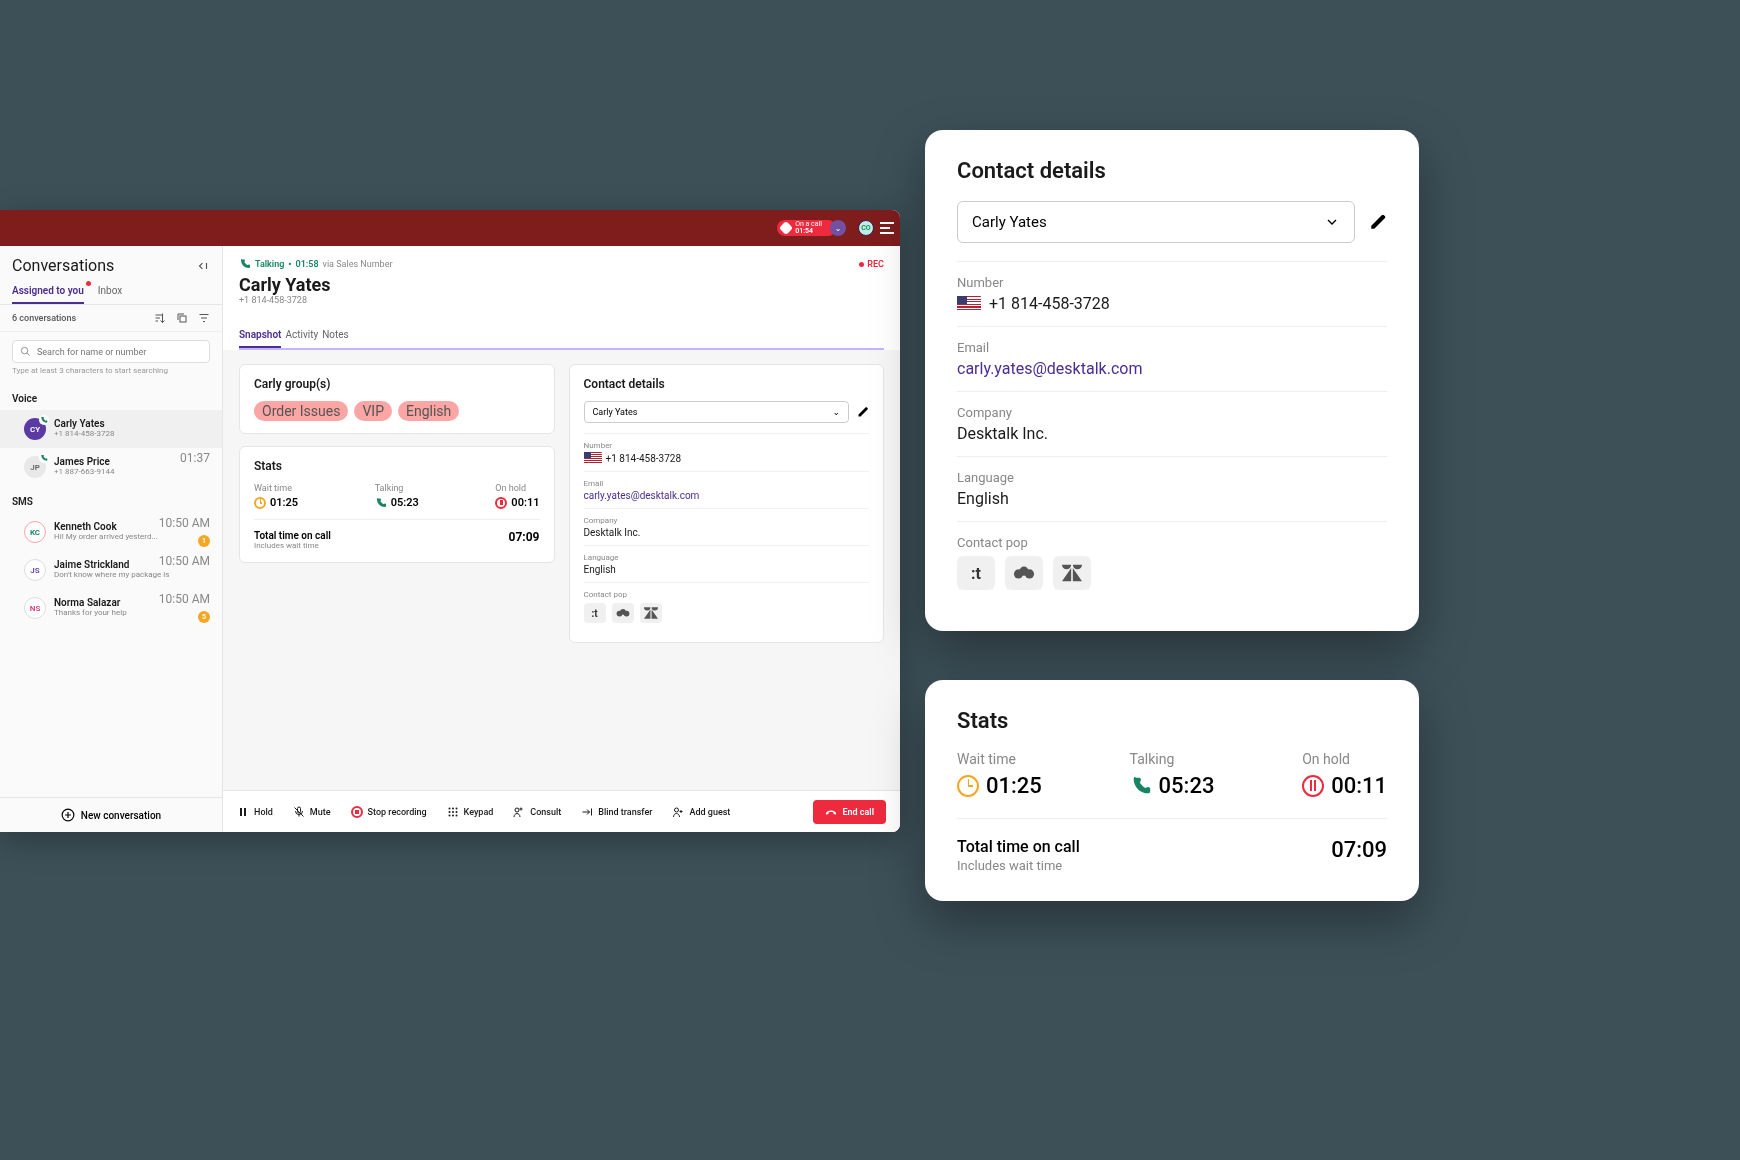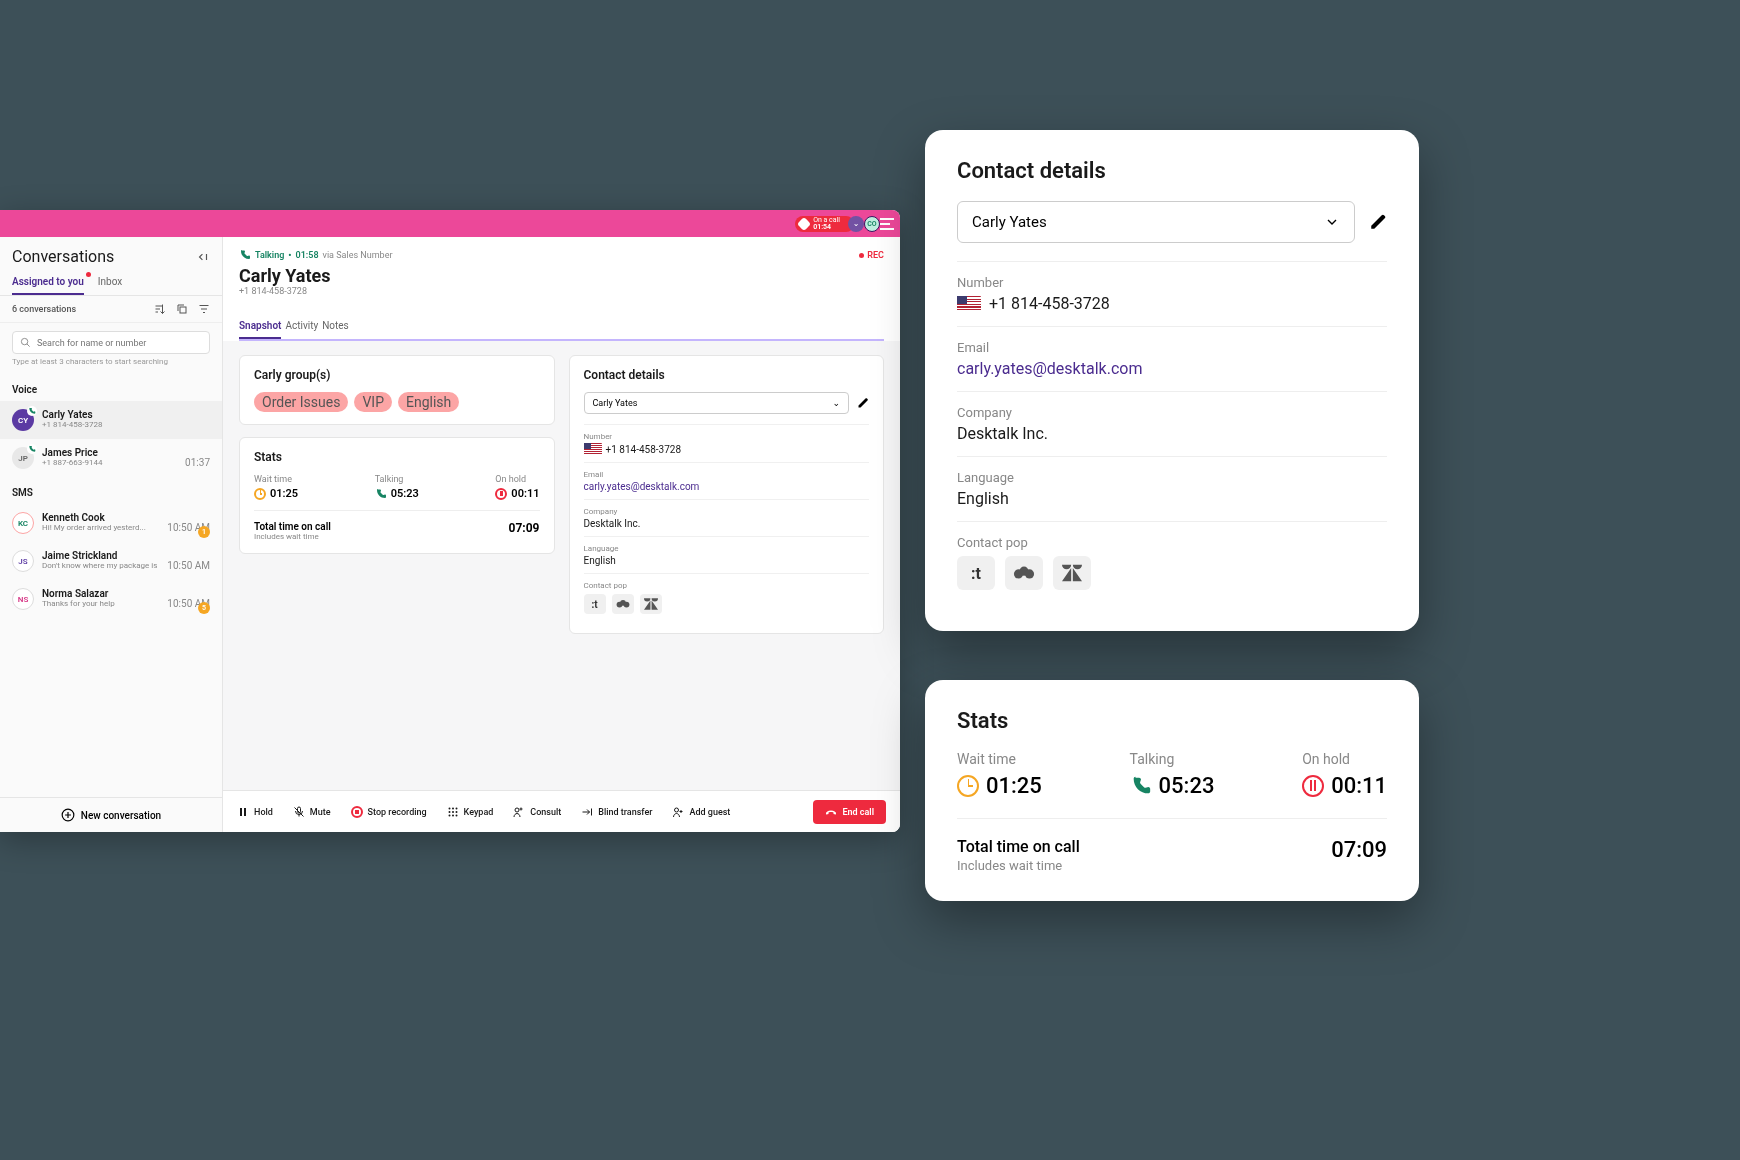--- a/index.html
+++ b/index.html
@@ -1,18 +1,18 @@
 <!DOCTYPE html>
 <html><head>
 <meta charset="utf-8">
 <style>
 *{box-sizing:border-box;margin:0;padding:0;font-family:-apple-system,BlinkMacSystemFont,"Segoe UI",Roboto,Arial,sans-serif}
 body{background:#3d5058;width:1740px;height:1160px;position:relative;overflow:hidden}
 .app{position:absolute;left:0;top:210px;width:900px;height:622px;background:#fff;border-radius:0 8px 8px 0;box-shadow:0 8px 32px rgba(0,0,0,.3);display:flex;flex-direction:column;overflow:hidden}
-.topbar{height:27px;background:#ec4899;display:flex;align-items:center;justify-content:flex-end;padding:0 6px;}
+.topbar{height:36px;background:#7f1d1d;display:flex;align-items:center;justify-content:flex-end;padding:0 6px;gap:6px}
 .call-pill{background:#ee2a3e;border-radius:10px;display:flex;align-items:center;color:#fff;font-size:8px;padding:1px 14px 1px 4px;gap:4px;height:16px;position:relative}
 .call-pill .ico{width:10px;height:10px;background:#fff;border-radius:3px;transform:rotate(45deg)}
 .call-pill .lbl{font-size:7px;line-height:1}
 .call-pill .v-chip{position:absolute;right:-10px;top:0;width:16px;height:16px;background:#7251a3;border-radius:50%;display:flex;align-items:center;justify-content:center;color:#fff;font-size:8px}
 .avatar-chip{width:16px;height:16px;border-radius:50%;background:#bfeee0;color:#178463;display:flex;align-items:center;justify-content:center;font-size:7px;font-weight:600;border:1px solid #3c1361}
 .hambar{width:14px;height:12px;display:flex;flex-direction:column;justify-content:space-between}
 .hambar span{height:2px;background:#fff;display:block}
 .hambar span:nth-child(2){width:70%}
 .body{flex:1;display:flex;min-height:0}
 .sidebar{width:223px;border-right:1px solid #e5e5e5;display:flex;flex-direction:column;background:#fafafa}
@@ -25,28 +25,28 @@
 .tab .dot{position:absolute;top:2px;right:-7px;width:5px;height:5px;background:#ee2a3e;border-radius:50%}
 .toolbar{display:flex;align-items:center;justify-content:space-between;padding:7px 12px;border-bottom:1px solid #eee}
 .toolbar .cnt{font-size:9px;color:#555;font-weight:500}
 .toolbar .ticons{display:flex;gap:10px;color:#555}
 .toolbar .ticons svg{width:12px;height:12px}
 .search{margin:8px 12px 3px;display:flex;align-items:center;border:1px solid #ddd;border-radius:4px;padding:5px 7px;background:#fff;gap:6px}
 .search svg{width:11px;height:11px;color:#888}
 .search input{border:none;outline:none;font-size:9px;flex:1;color:#333}
 .hint{font-size:8px;color:#999;padding:0 12px 8px}
 .section-lbl{font-size:10px;font-weight:600;padding:10px 12px 6px;color:#1a1a1a}
-.conv{display:flex;align-items:flex-start;padding:8px 12px;gap:8px;cursor:pointer;position:relative}
+.conv{display:flex;align-items:flex-start;padding:8px 24px;gap:8px;cursor:pointer;position:relative}
 .conv.selected{background:#f0f0f0}
 .av{width:22px;height:22px;border-radius:50%;display:flex;align-items:center;justify-content:center;font-size:8px;font-weight:600;position:relative;flex-shrink:0}
 .av .badge{position:absolute;top:-3px;right:-3px;width:10px;height:10px;border-radius:50%;background:#fff;display:flex;align-items:center;justify-content:center}
 .conv-main{flex:1;min-width:0}
 .conv-name{font-size:10px;font-weight:600;color:#1a1a1a}
 .conv-sub{font-size:8px;color:#888;white-space:nowrap;overflow:hidden;text-overflow:ellipsis}
-.conv-time{font-size:10px;color:#888;position:absolute;right:12px;top:18px}
+.conv-time{font-size:12px;color:#888;position:absolute;right:12px;top:3px}
 .conv-badge{position:absolute;right:12px;top:22px;width:12px;height:12px;border-radius:50%;font-size:7px;font-weight:600;display:flex;align-items:center;justify-content:center}
 .sb-foot{margin-top:auto;border-top:1px solid #e5e5e5;padding:10px;display:flex;align-items:center;justify-content:center;gap:6px;font-size:10px;font-weight:500;cursor:pointer}
 .main{flex:1;display:flex;flex-direction:column;min-width:0;background:#f6f6f7}
 .mh{padding:12px 16px 0;background:#fff}
 .status-row{display:flex;align-items:center;justify-content:space-between;font-size:9px}
 .status-left{display:flex;align-items:center;gap:4px;color:#178463;font-weight:600}
 .status-left .via{color:#888;font-weight:400}
 .rec{color:#ee2a3e;font-weight:600;display:flex;align-items:center;gap:3px}
 .rec::before{content:"";width:5px;height:5px;background:#ee2a3e;border-radius:50%;display:inline-block}
 .cname{font-size:18px;font-weight:700;color:#1a1a1a;margin-top:4px}

